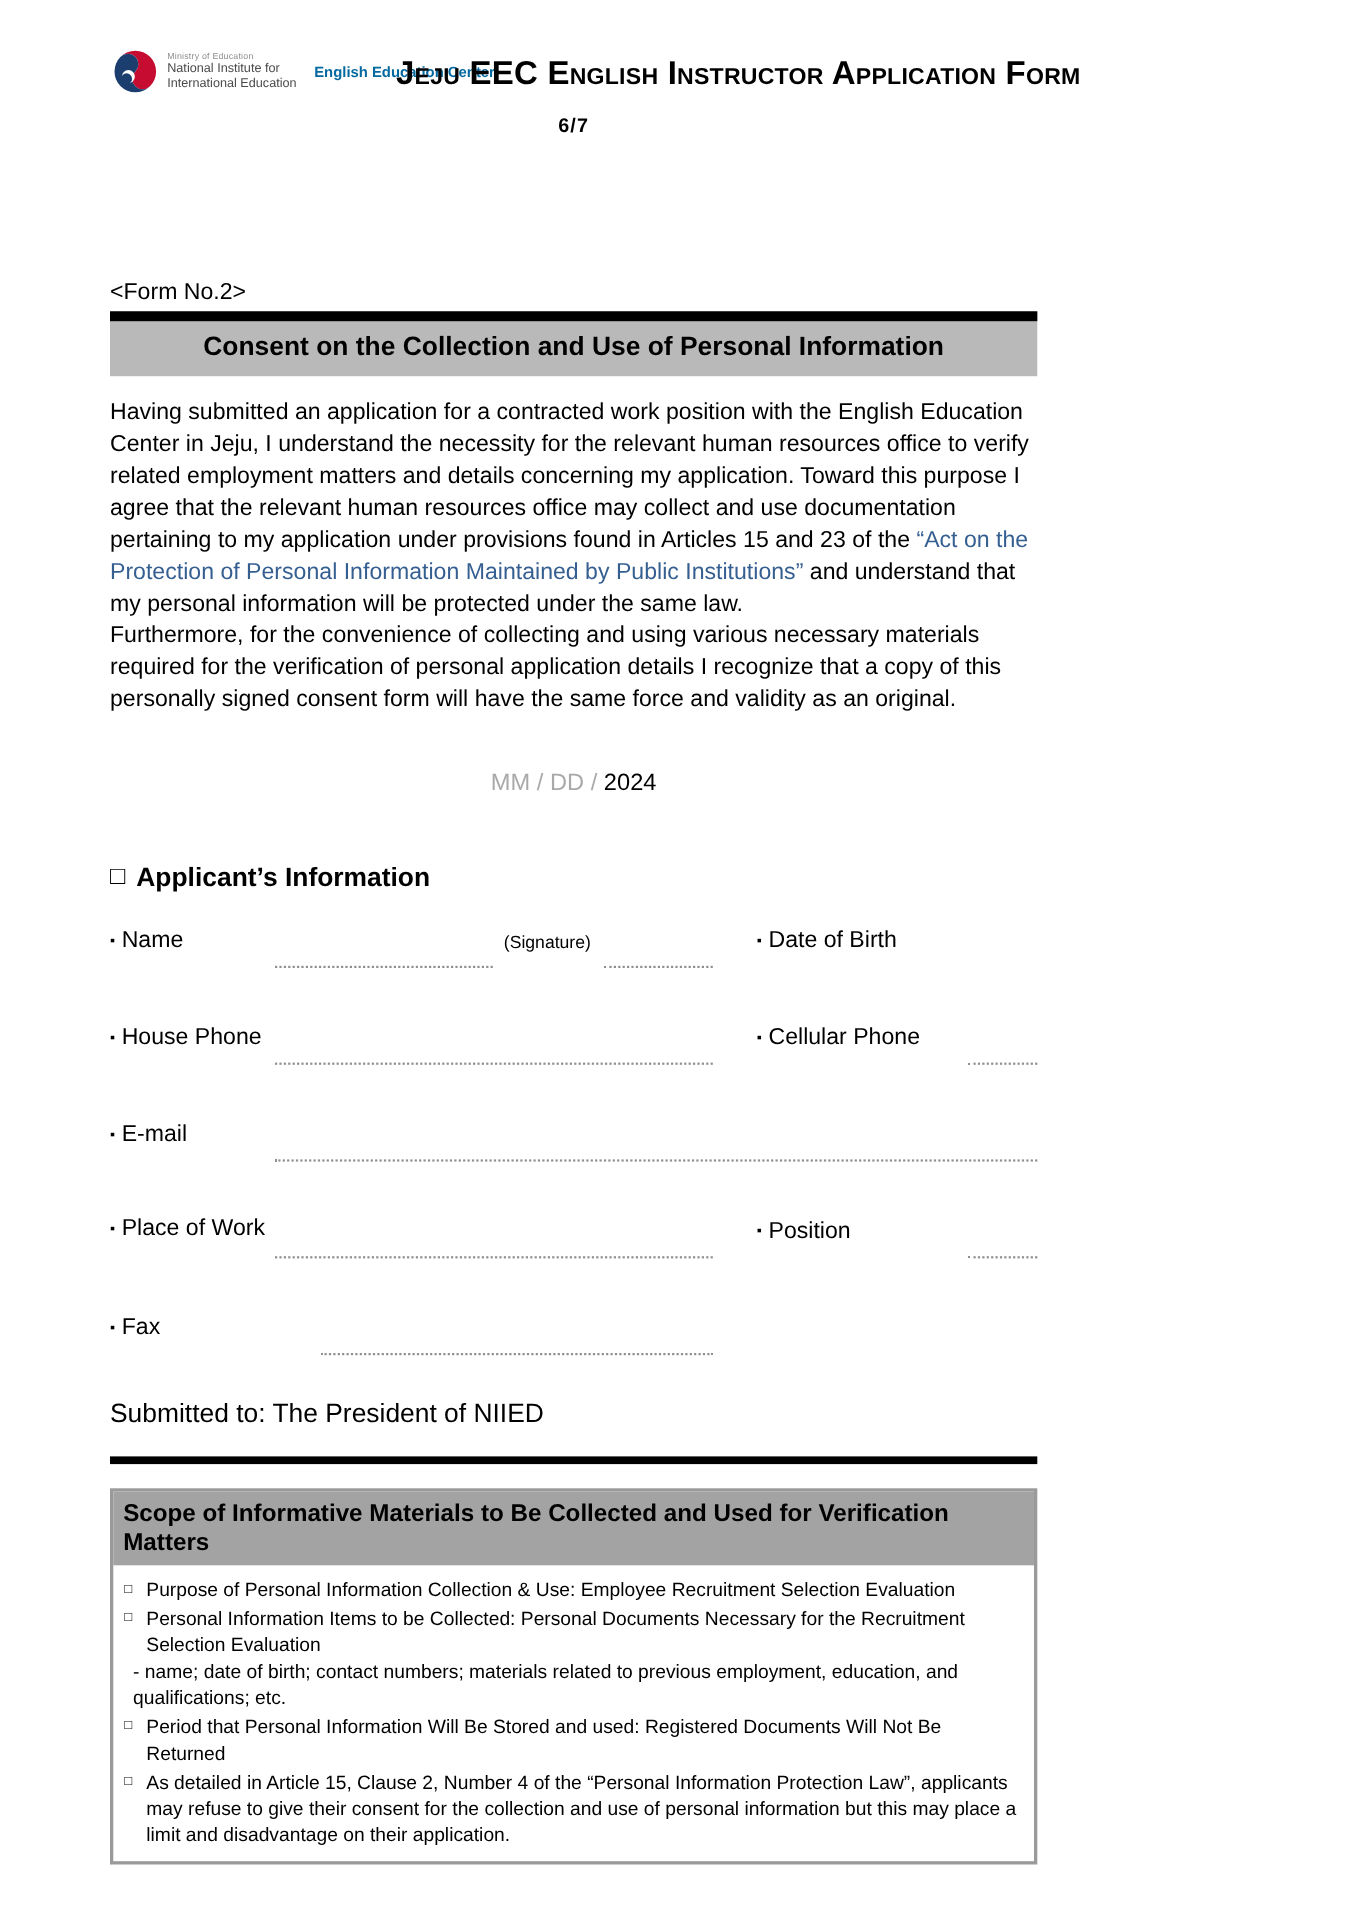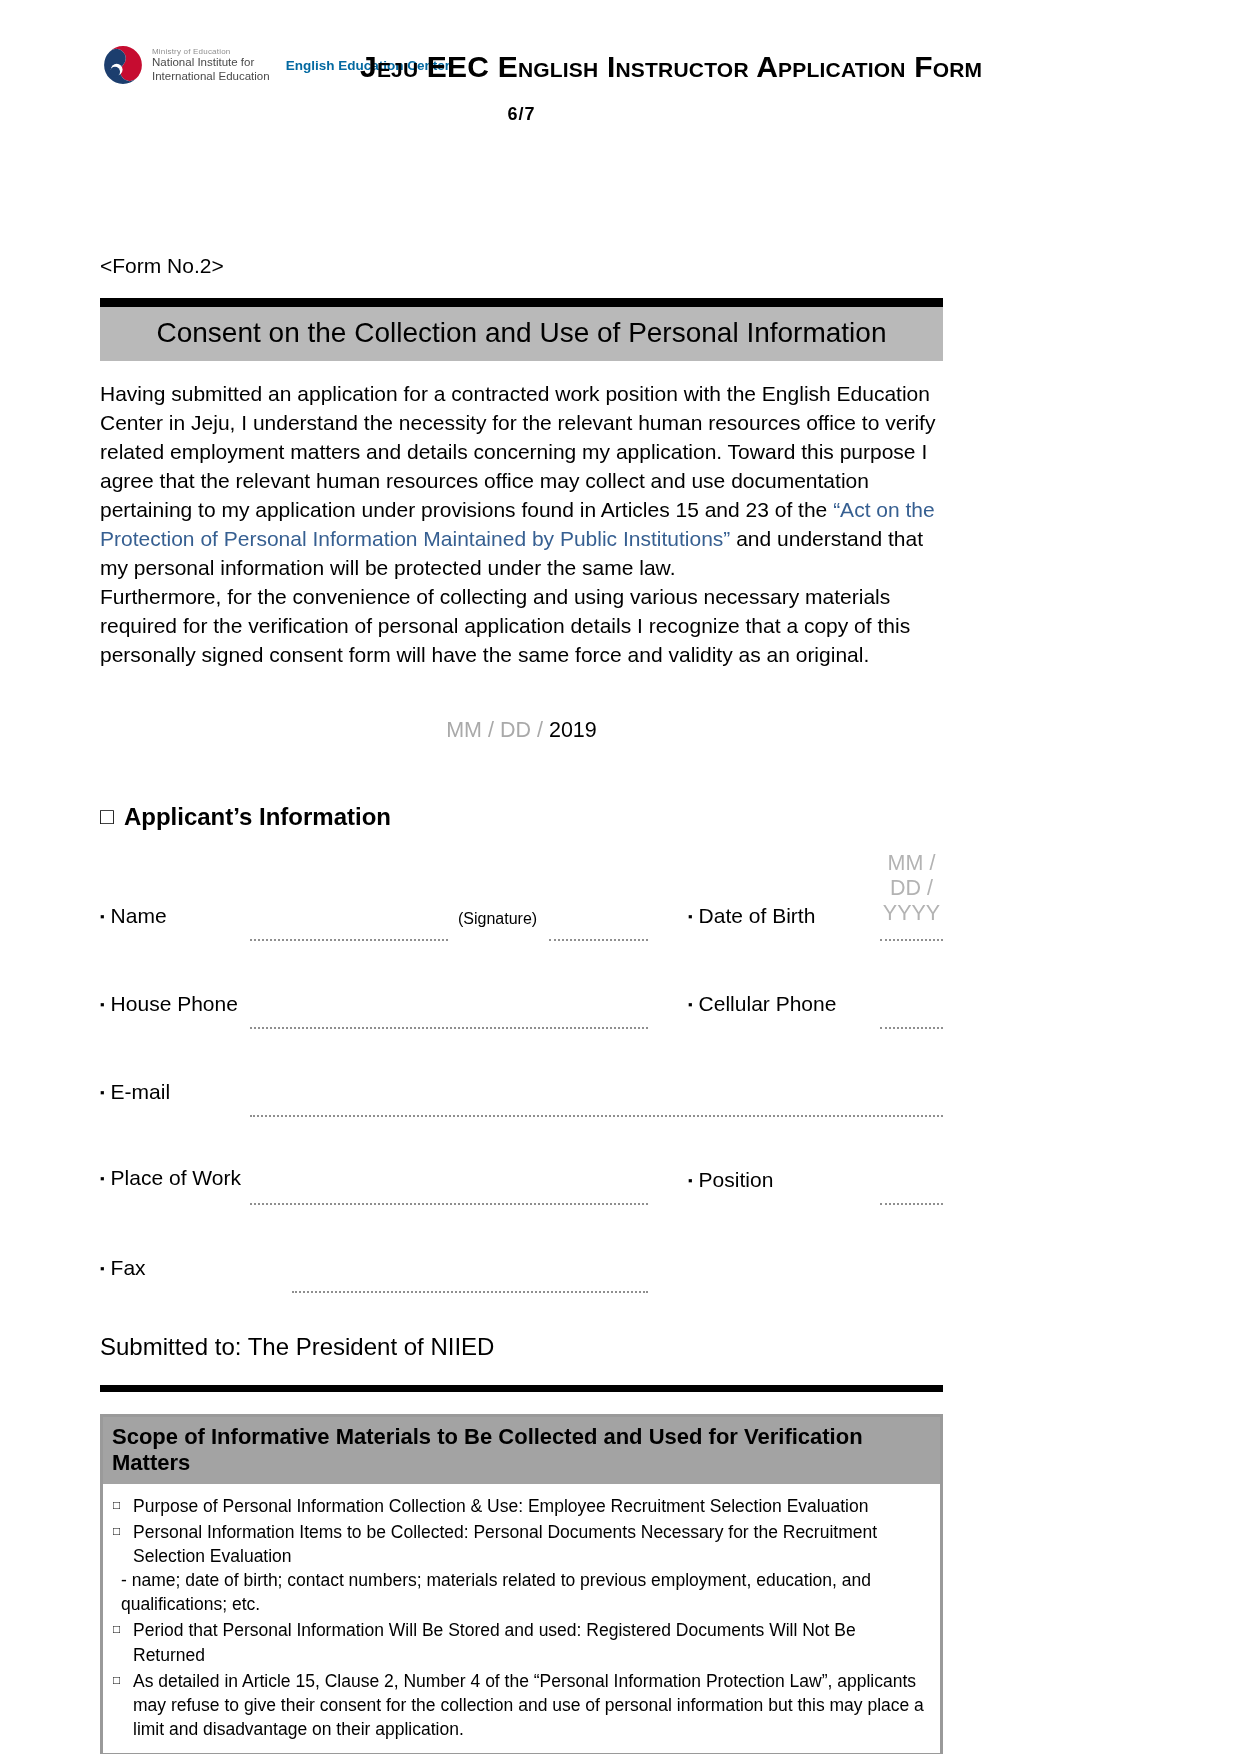--- a/index.html
+++ b/index.html
@@ -21,22 +21,22 @@
   .main-title {
     position:absolute; top:50px; left:260px; right:-12px; margin:0;
     text-align:center; font-size:30px; font-weight:bold;
     font-variant:small-caps; letter-spacing:0.2px; white-space:nowrap;
   }
   .page-num { position:absolute; top:104px; left:0; right:0; text-align:center; font-size:18px; font-weight:bold; letter-spacing:1px; }
 
   
   .form-no { padding-top:42px; font-size:21px; }
   .consent-bar {
-    margin-top:20px; border-top:9px solid #000; background:#b9b9b9;
-    text-align:center; font-weight:normal; font-size:28px; padding:10px 0 12px;
+    margin-top:5px; border-top:9px solid #000; background:#b9b9b9;
+    text-align:center; font-weight:bold; font-size:24px; padding:10px 0 12px;
   }
 
   
   .body-text { margin-top:19px; max-width:916px; font-size:21px; line-height:1.38; }
   .body-text p { margin:0; }
   .law { color:#365f91; }
 
   .date-line { margin-top:48px; text-align:center; font-size:21.5px; }
   .date-gray { color:#a9a9a9; }
 
@@ -100,38 +100,37 @@
 
   <div class="consent-bar">Consent on the Collection and Use of Personal Information</div>
 
   <div class="body-text">
     <p><span>Having submitted an application for a contracted work position with the English Education Center in Jeju, I understand the necessity for the relevant human resources office to verify related employment matters and details concerning my application. Toward this purpose I agree that the relevant human resources office may collect and use documentation pertaining to my application under provisions found in Articles 15 and 23 of the </span><span class="law">“Act on the Protection of Personal Information Maintained by Public Institutions”</span><span> and understand that my personal information will be protected under the same law.</span></p>
     <p>Furthermore, for the convenience of collecting and using various necessary materials required for the verification of personal application details I recognize that a copy of this personally signed consent form will have the same force and validity as an original.</p>
   </div>
 
   <div class="date-line">
     <span class="date-gray">MM / DD /</span>
-    <span>2019</span>
+    <span>2024</span>
   </div>
 
   <div class="applicant-heading">
     <span class="chk">□</span><span>Applicant’s Information</span>
   </div>
 
   <div class="fields">
 
     <div class="field">
       <div class="flabel w-left"><span class="blt">▪</span><span>Name</span></div>
       <div class="fline short"></div>
       <div class="sig-label">(Signature)</div>
       <div class="fline"></div>
     </div>
     <div class="field">
       <div class="flabel w-right"><span class="blt">▪</span><span>Date of Birth</span></div>
-      <div class="dob-stack">MM / DD / YYYY</div>
     </div>
 
     <div class="field">
       <div class="flabel w-left"><span class="blt">▪</span><span>House Phone</span></div>
       <div class="fline"></div>
     </div>
     <div class="field">
       <div class="flabel w-right"><span class="blt">▪</span><span>Cellular Phone</span></div>
       <div class="fline"></div>
     </div>

